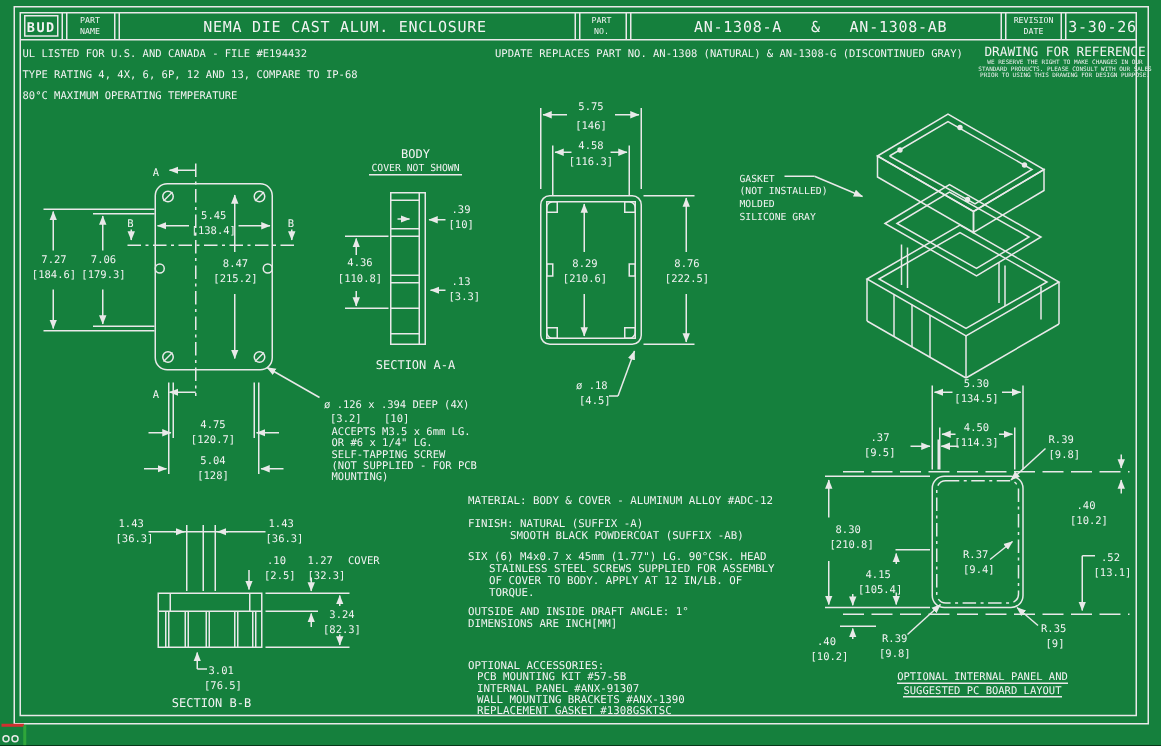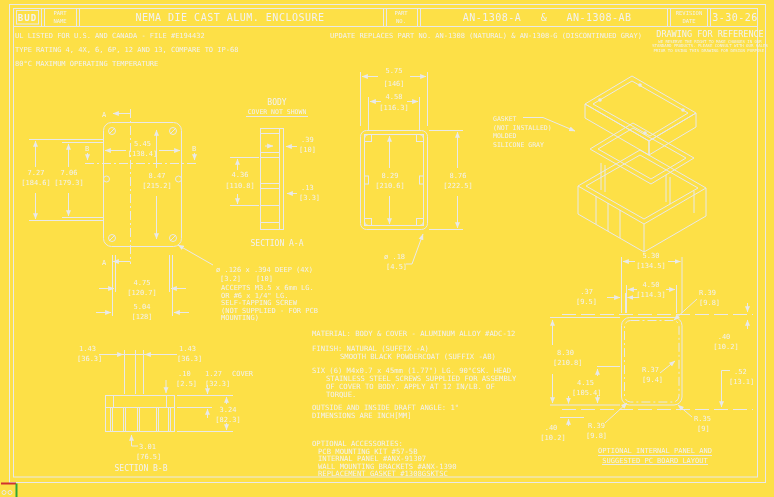--- a/index.html
+++ b/index.html
@@ -1,16 +1,16 @@
 <!DOCTYPE html>
 <html><head>
 <meta charset="utf-8">
 <style>
   html,body{margin:0;padding:0;background:#000;}
-  .viewport{position:relative;width:774px;height:497px;background:#fde047;overflow:hidden;}
+  .viewport{position:relative;width:774px;height:497px;background:#15803d;overflow:hidden;}
   svg{position:absolute;left:0;top:0;}
   svg text{font-family:"DejaVu Sans Mono",monospace;fill:#f2f2f2;}
   .s4{font-size:4px;}
   .s55{font-size:5.5px;}
   .s65{font-size:6.5px;}
   .s7{font-size:7px;}
   .s75{font-size:7.2px;}
   .s8{font-size:8px;}
   .s85{font-size:8.5px;}
   .s10{font-size:10px;letter-spacing:.5px;}

